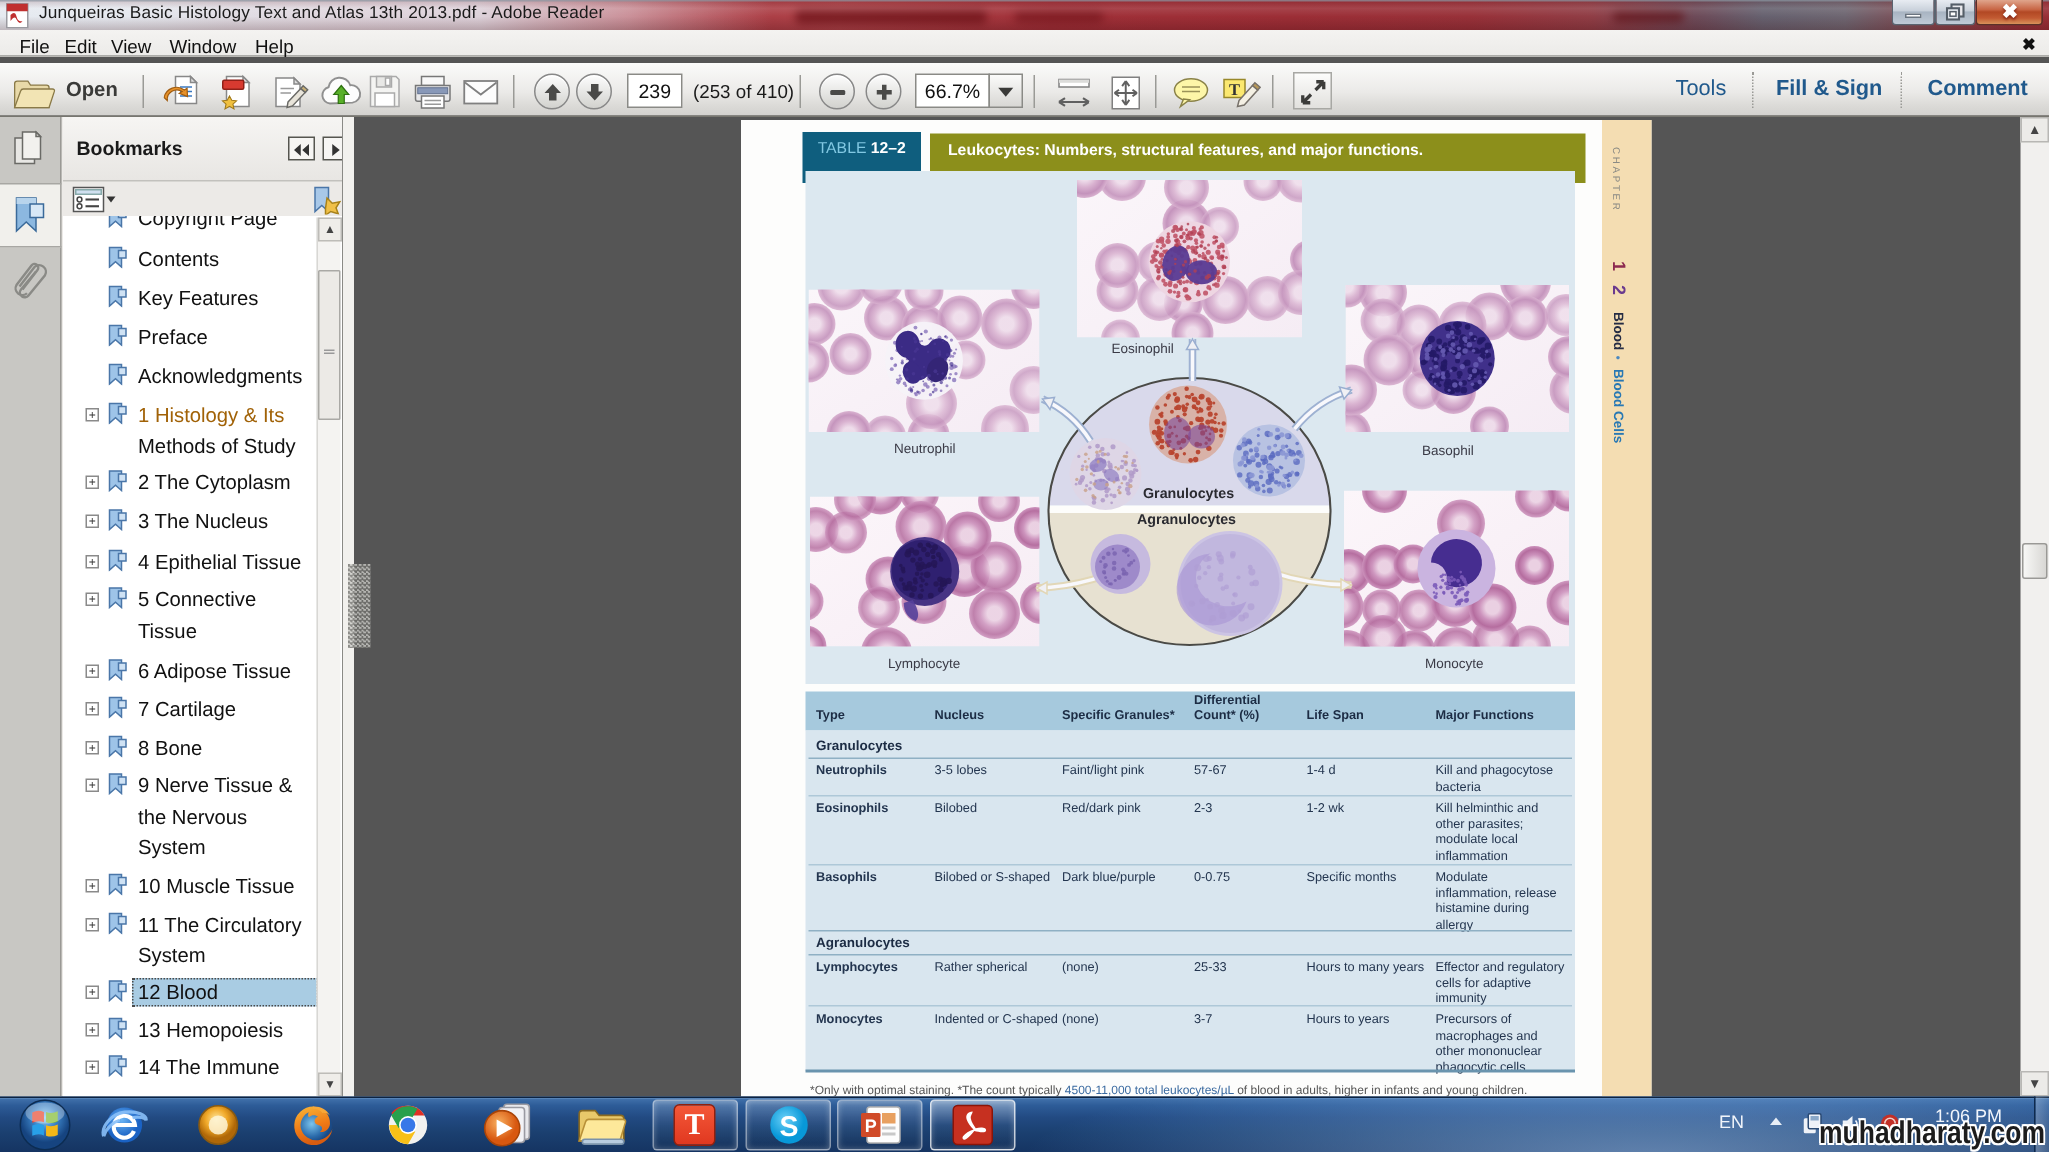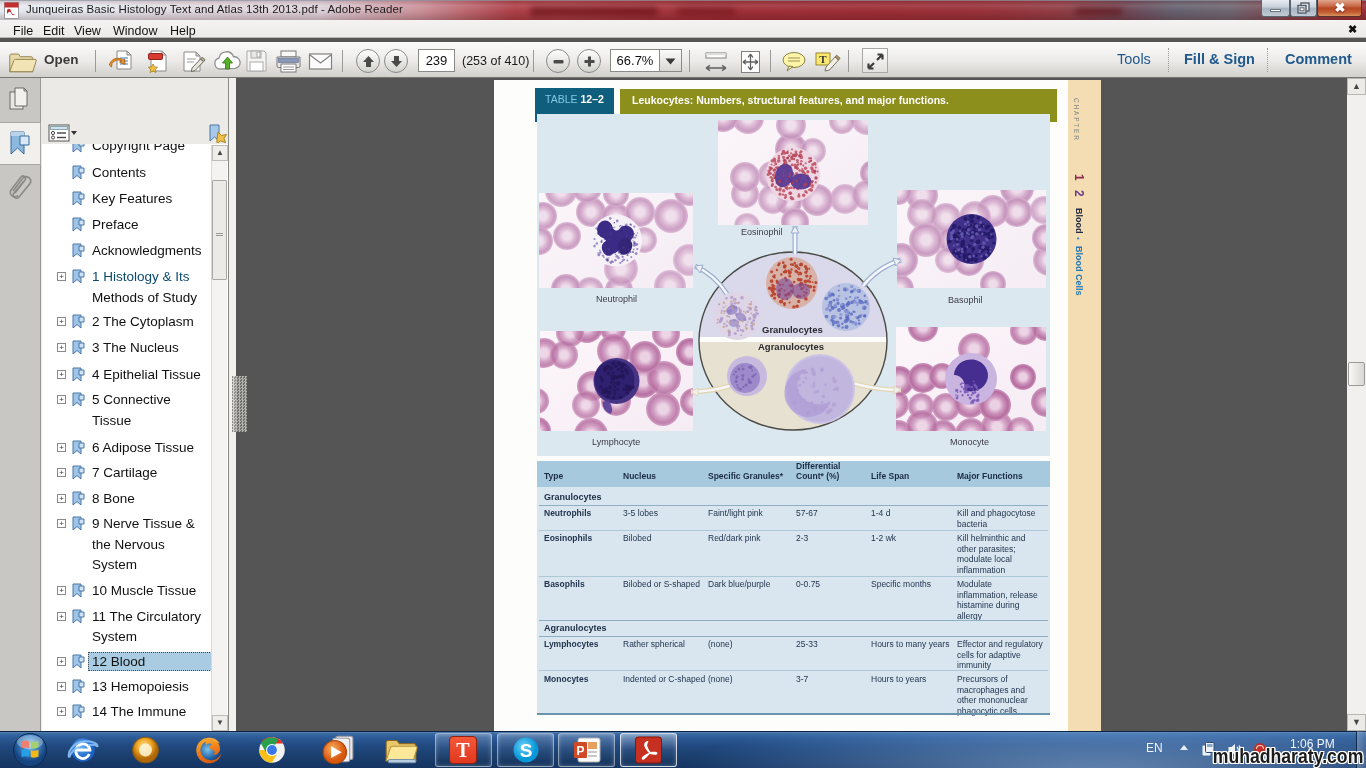--- a/index.html
+++ b/index.html
@@ -193,20 +193,29 @@
  <svg class="ab" style="left:9px;top:52px" width="22" height="26" viewBox="0 0 22 26">
    <path d="M2 2 h13 v22 l-6.5 -6 -6.5 6 Z" fill="#8cb8e0" stroke="#3a6a9a"></path>
    <path d="M2 2 h13 v4 h-13 Z" fill="#b8d4ec" stroke="none"></path>
    <path d="M11 6 h9 v9 h-9 Z" fill="#d8e8f6" stroke="#3a6a9a"></path>
  </svg>
  <svg class="ab" style="left:8px;top:94px" width="25" height="28" viewBox="0 0 25 28">
    <path d="M5 19 L15 6 a4.5 4.5 0 0 1 7 5.5 L11 25 a3.2 3.2 0 0 1 -5 -4 L16 9" fill="none" stroke="#8a8a86" stroke-width="1.6"></path>
    <path d="M7 21 L17 8 a2.5 2.5 0 0 0 -4 -3 L3 18 a4.5 4.5 0 0 0 7 5.5" fill="none" stroke="#8a8a86" stroke-width="1.6"></path>
  </svg>
 
+ <div class="ab" style="left:42px;top:0;width:194px;height:43px;background:linear-gradient(#f6f5f3,#e8e6e3);border-bottom:1px solid #c2c1bd">
+   <div class="ab" style="left:9px;top:13px;font-size:13px;font-weight:bold;color:#1a1a1a">Bookmarks</div>
+   <div class="ab" style="left:150px;top:13px;width:18px;height:16px;background:#f6f5f3;border:1px solid #55554f;text-align:center"><svg width="12" height="10" viewBox="0 0 12 10" style="margin-top:2px">
+            <path d="M5.5 1 v8 L1 5 Z M11 1 v8 L6.5 5 Z" fill="#333"></path>
+          </svg></div>
+   <div class="ab" style="left:173px;top:13px;width:18px;height:16px;background:#f6f5f3;border:1px solid #55554f;text-align:center"><svg width="8" height="10" viewBox="0 0 8 10" style="margin-top:2px">
+            <path d="M1.5 1 v8 L6.5 5 Z" fill="#333"></path>
+          </svg></div>
+ </div>
 
  <div class="ab" style="left:42px;top:44px;width:194px;height:22px;background:#eceae7">
    <svg class="ab" style="left:6px;top:2px" width="30" height="18" viewBox="0 0 30 18">
      <rect x="1" y="1" width="20" height="16" fill="#fff" stroke="#555"></rect>
      <rect x="2.5" y="2.5" width="17" height="3" fill="#d0e0f0" stroke="#8aa"></rect>
      <circle cx="5" cy="9" r="1.6" fill="none" stroke="#444"></circle>
           <circle cx="5" cy="13.5" r="1.6" fill="none" stroke="#444"></circle>
      <line x1="9" y1="9" x2="18" y2="9" stroke="#444" stroke-width="1.4"></line>
           <line x1="9" y1="13.5" x2="18" y2="13.5" stroke="#444" stroke-width="1.4"></line>
      <path d="M23 7 h6 l-3 4 Z" fill="#333"></path>
@@ -243,21 +252,21 @@
             <div class="ab" style="left:30px;top:242px;width:13px;height:15px"><svg class="bmico" viewBox="0 0 13 15">
                 <path d="M1 1 h8 v13 l-4 -3.5 -4 3.5 Z" fill="#9ec4e8" stroke="#4a76a8" stroke-width="1"></path>
                 <path d="M7 3 h5 v5 h-5 Z" fill="#cfe2f4" stroke="#4a76a8" stroke-width="1"></path>
               </svg></div>
             <div class="ab" style="left:47px;top:243px;padding:0 3px;font-size:13.5px;color:#111;white-space:nowrap">Acknowledgments</div>
             <div class="plus" style="top:272px">+</div>
             <div class="ab" style="left:30px;top:268px;width:13px;height:15px"><svg class="bmico" viewBox="0 0 13 15">
                 <path d="M1 1 h8 v13 l-4 -3.5 -4 3.5 Z" fill="#9ec4e8" stroke="#4a76a8" stroke-width="1"></path>
                 <path d="M7 3 h5 v5 h-5 Z" fill="#cfe2f4" stroke="#4a76a8" stroke-width="1"></path>
               </svg></div>
-            <div class="ab" style="left:47px;top:269px;padding:0 3px;font-size:13.5px;color:#0c4a6e;white-space:nowrap">1 Histology &amp; Its</div>
+            <div class="ab" style="left:47px;top:269px;padding:0 3px;font-size:13.5px;color:#a16207;white-space:nowrap">1 Histology &amp; Its</div>
             <div class="ab" style="left:50px;top:290px;font-size:13.5px;color:#111;white-space:nowrap">Methods of Study</div>
             <div class="plus" style="top:317px">+</div>
             <div class="ab" style="left:30px;top:313px;width:13px;height:15px"><svg class="bmico" viewBox="0 0 13 15">
                 <path d="M1 1 h8 v13 l-4 -3.5 -4 3.5 Z" fill="#9ec4e8" stroke="#4a76a8" stroke-width="1"></path>
                 <path d="M7 3 h5 v5 h-5 Z" fill="#cfe2f4" stroke="#4a76a8" stroke-width="1"></path>
               </svg></div>
             <div class="ab" style="left:47px;top:314px;padding:0 3px;font-size:13.5px;color:#111;white-space:nowrap">2 The Cytoplasm</div>
             <div class="plus" style="top:343px">+</div>
             <div class="ab" style="left:30px;top:339px;width:13px;height:15px"><svg class="bmico" viewBox="0 0 13 15">
                 <path d="M1 1 h8 v13 l-4 -3.5 -4 3.5 Z" fill="#9ec4e8" stroke="#4a76a8" stroke-width="1"></path>
@@ -1628,20 +1637,21 @@
 <div class="trow" style="left:871px;top:639px">Hours to many years</div>
 <div class="trow" style="left:957px;top:639px">Effector and regulatory<br>cells for adaptive<br>immunity</div>
 <div class="ab" style="left:539px;top:670px;width:509px;height:1px;background:#aec8d8"></div>
 <div class="trow" style="left:544px;top:674px;font-weight:bold">Monocytes</div>
 <div class="trow" style="left:623px;top:674px">Indented or C-shaped</div>
 <div class="trow" style="left:708px;top:674px">(none)</div>
 <div class="trow" style="left:796px;top:674px">3-7</div>
 <div class="trow" style="left:871px;top:674px">Hours to years</div>
 <div class="trow" style="left:957px;top:674px">Precursors of<br>macrophages and<br>other mononuclear<br>phagocytic cells</div>
 <div class="ab" style="left:537px;top:713px;width:513px;height:2px;background:#6a94ae"></div>
+<div class="ab" style="left:540px;top:722px;font-size:8px;color:#555">*Only with optimal staining. *The count typically <span style="color:#3a6aa0">4500-11,000 total leukocytes/µL</span> of blood in adults, higher in infants and young children.</div>
 
 <div class="ab" style="left:1347px;top:78px;width:19px;height:653px;background:#f1f0ee">
  <div class="ab" style="left:0;top:0;width:19px;height:17px;background:#ecebe8;border:1px solid #b8b7b4;text-align:center;line-height:15px;font-size:9px;color:#444">▲</div>
  <div class="ab" style="left:0;top:636px;width:19px;height:17px;background:#ecebe8;border:1px solid #b8b7b4;text-align:center;line-height:15px;font-size:9px;color:#444">▼</div>
  <div class="ab" style="left:1px;top:284px;width:17px;height:24px;background:linear-gradient(90deg,#f8f8f6,#d8d7d4);border:1px solid #9a9996;border-radius:2px"></div>
 </div>
 <div class="ab" style="left:0;top:731px;width:1366px;height:37px;background:linear-gradient(180deg,#85acd4 0,#3e6ea8 2px,#2d5c98 6px,#224a82 14px,#1b4070 24px,#153462 37px)">
  <div class="ab" style="left:420px;top:0;width:946px;height:37px;background:radial-gradient(ellipse 560px 90px at 72% 115%,rgba(180,215,255,0.5),rgba(120,170,230,0.15) 60%,transparent 75%)"></div>
  <div class="ab" style="left:0;top:0;width:1366px;height:1px;background:#0c2342"></div>
 

